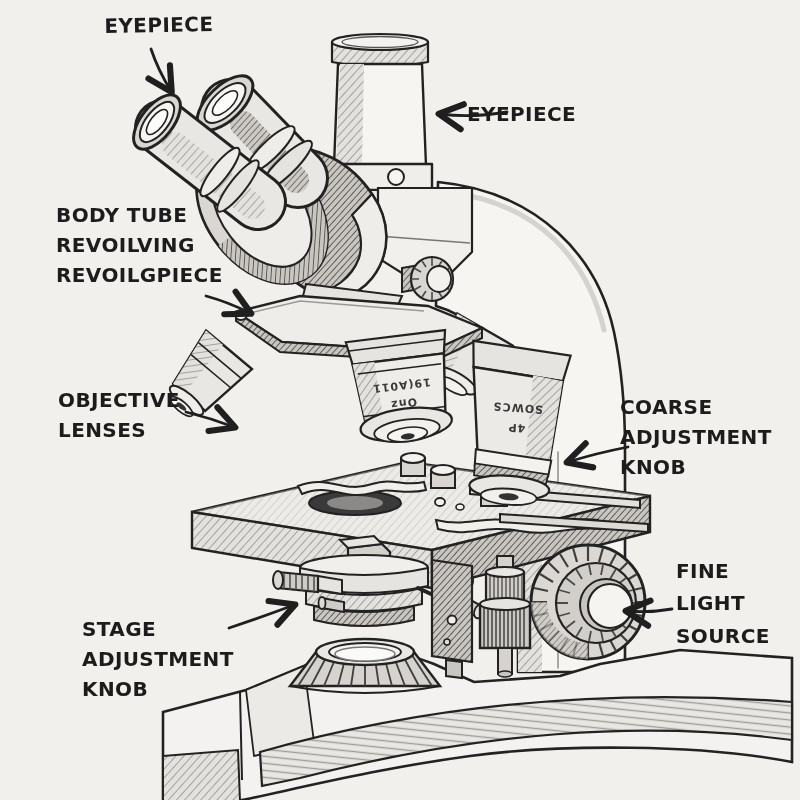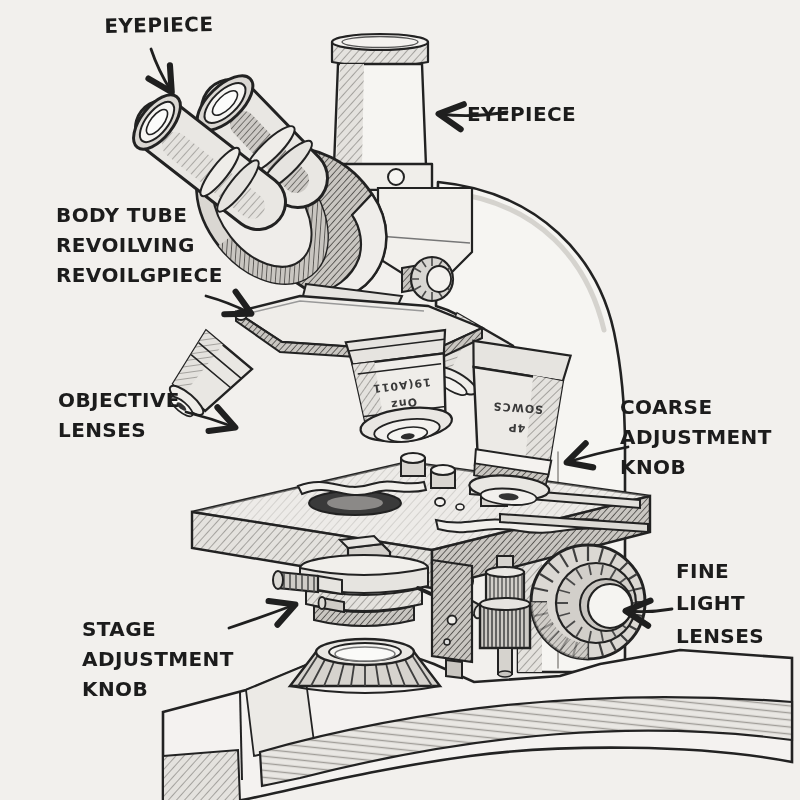--- a/index.html
+++ b/index.html
@@ -285,14 +285,14 @@
   <div class="label c" style="left:58px;top:385px;width:132px">OBJECTIVE
 LENSES</div>
   <div class="label c" style="left:620px;top:392px;width:155px">COARSE
 ADJUSTMENT
 KNOB</div>
   <div class="label c" style="left:82px;top:614px;width:142px">STAGE
 ADJUSTMENT
 KNOB</div>
   <div class="label" style="left:676px;top:555px;line-height:1.62">FINE
 LIGHT
-LENSES</div>
+SOURCE</div>
 </div>
 
 </body></html>

